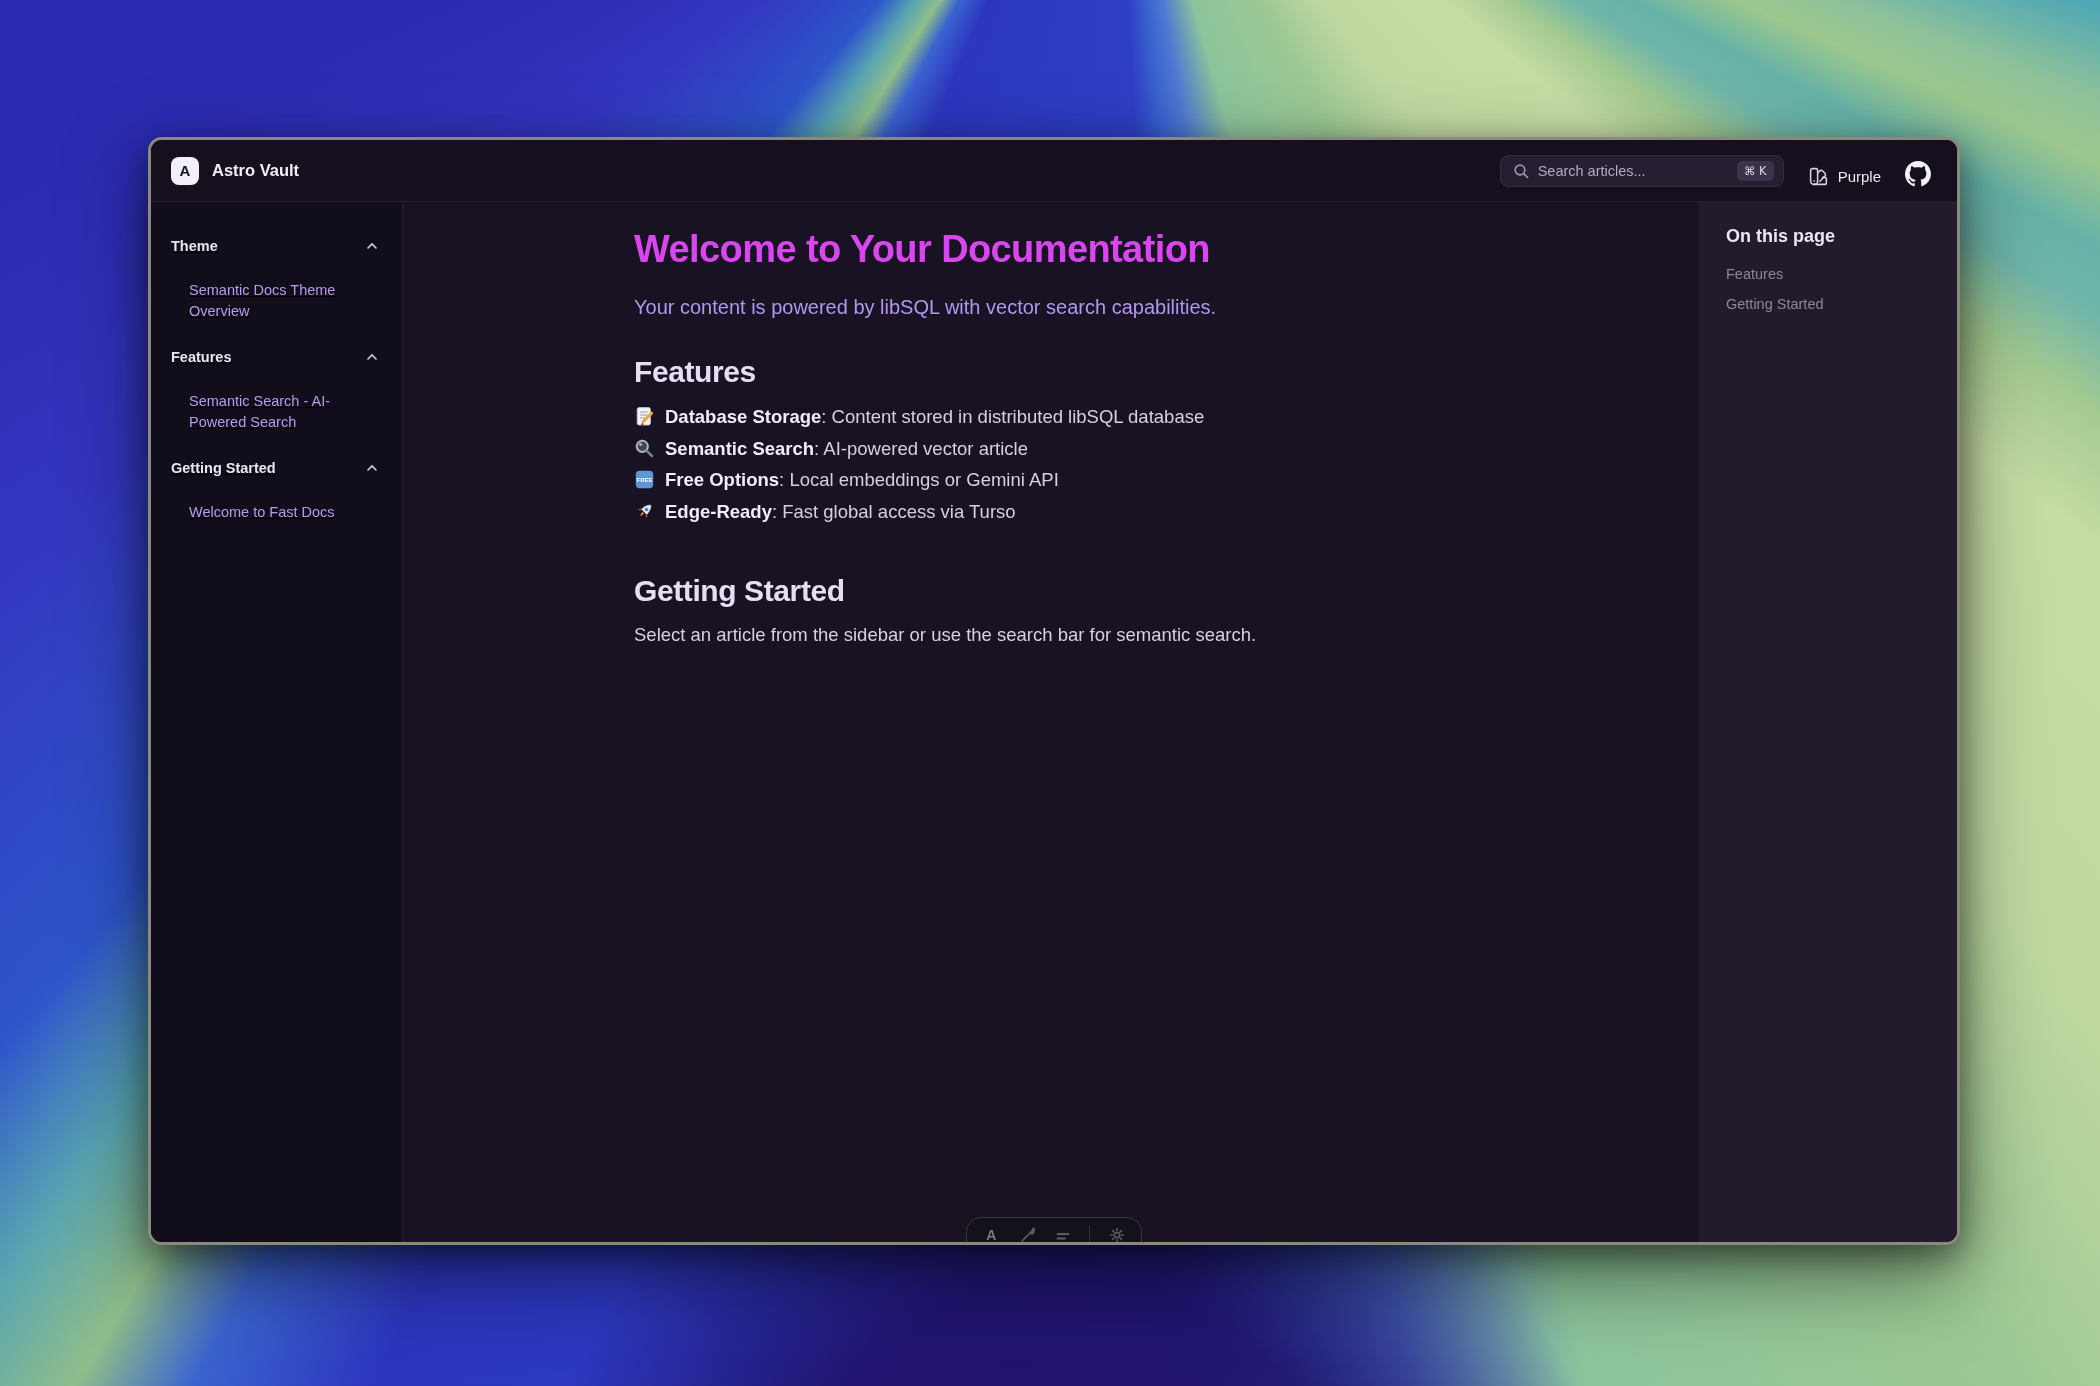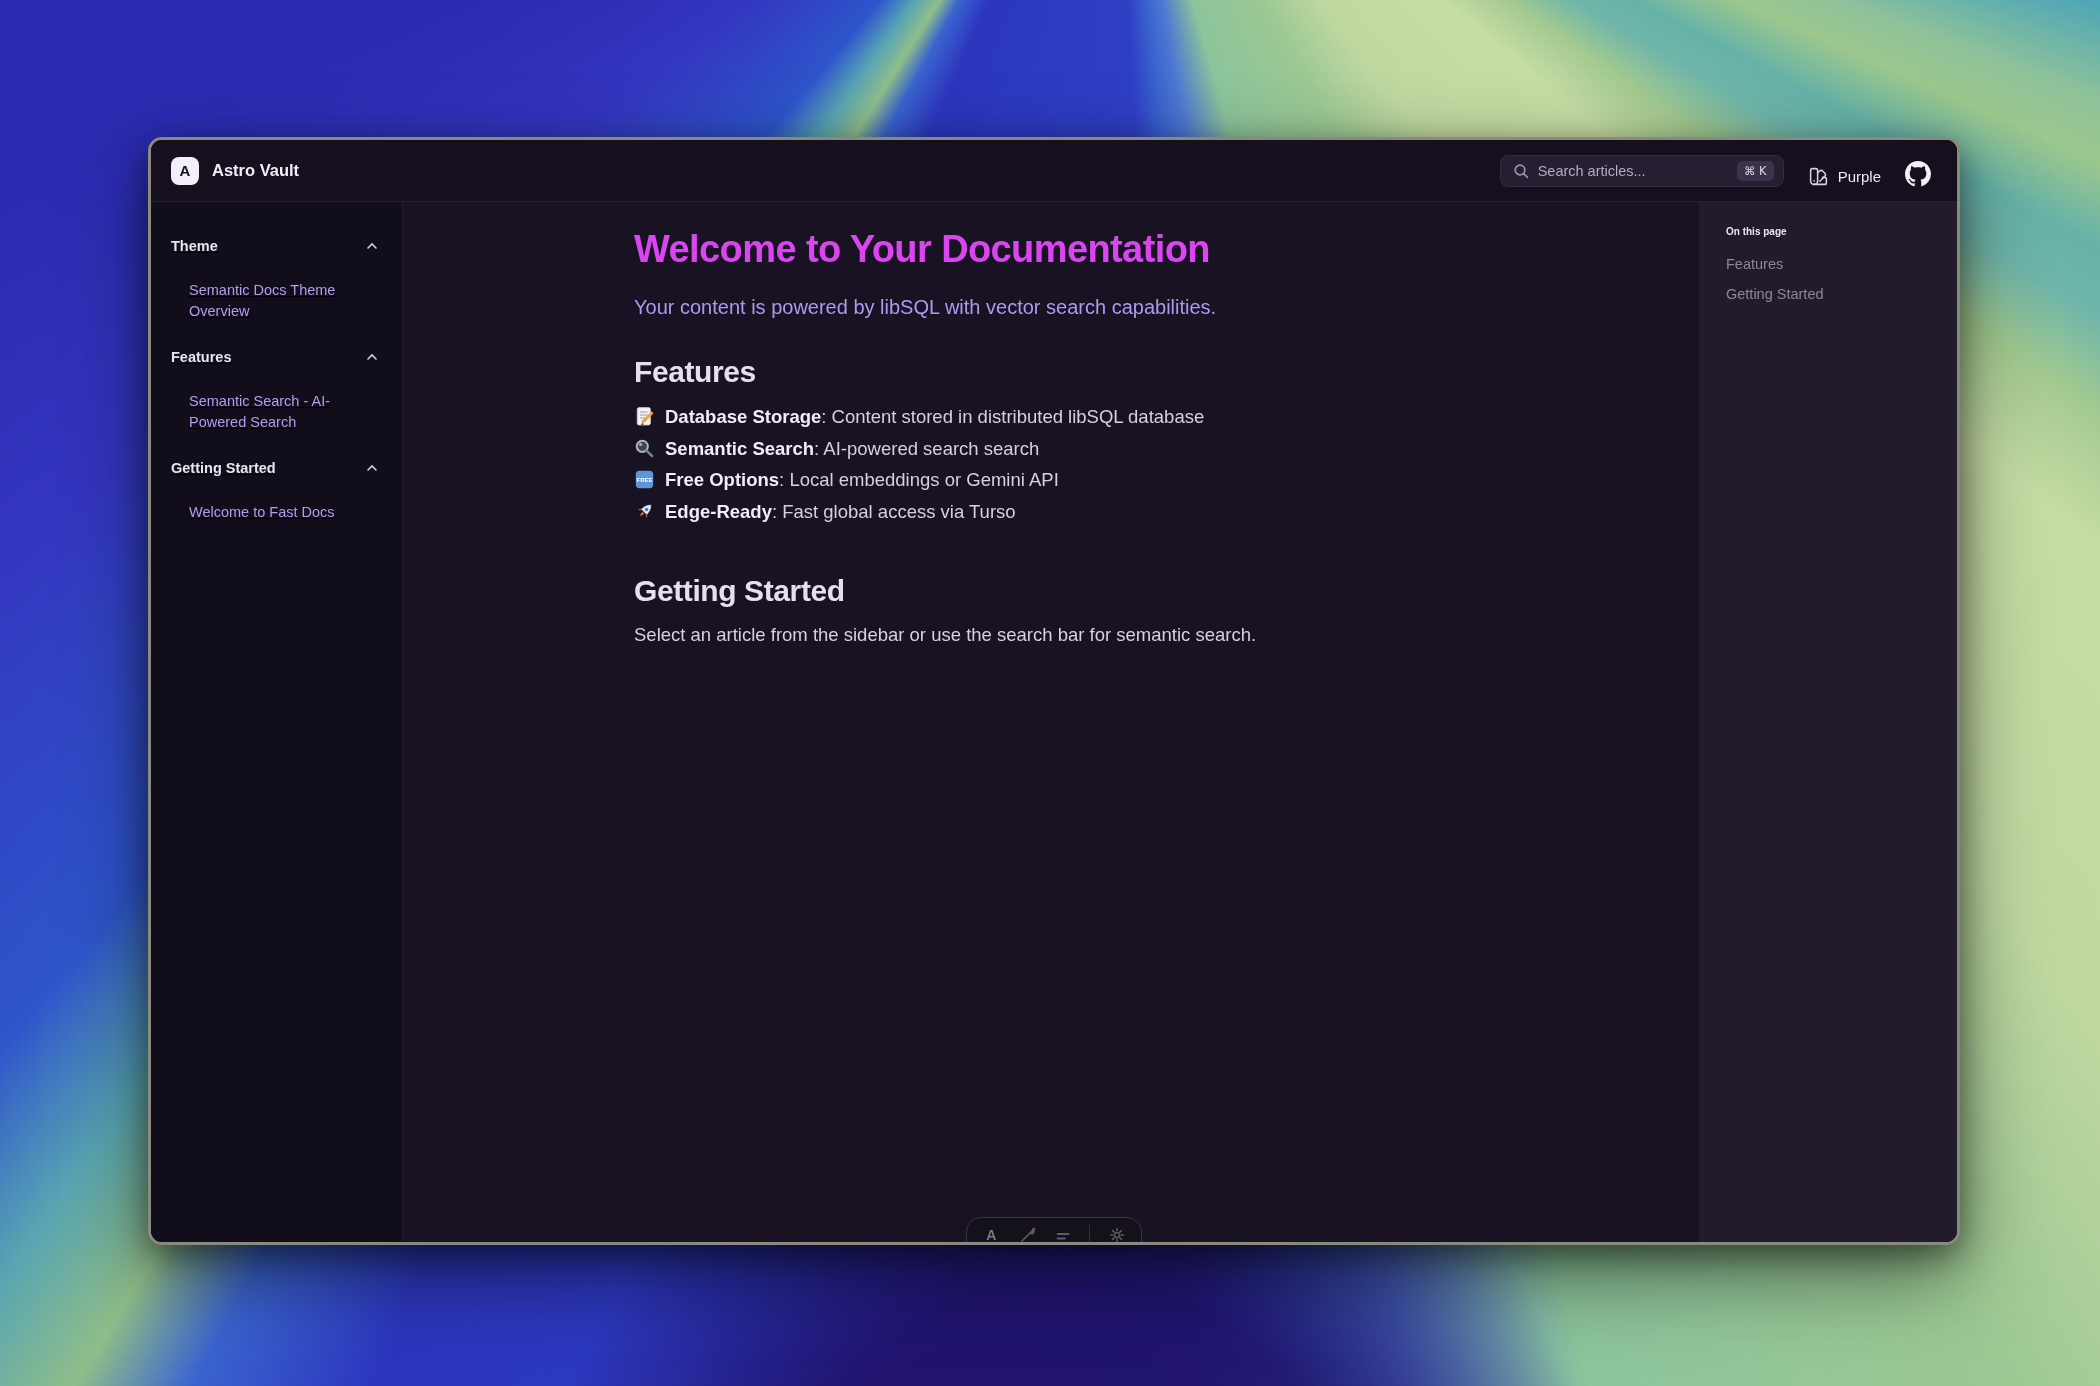--- a/index.html
+++ b/index.html
@@ -73,21 +73,21 @@
   .subtitle { margin-top:22px; font-size:20px; line-height:27px; color:#b197ee; }
   h2 { font-size:30px; line-height:30px; font-weight:800; color:#e6dff2; letter-spacing:-0.4px; }
   .h2-features { margin-top:36px; }
   .feature-list { list-style:none; margin-top:14px; }
   .feature-list li { font-size:18.5px; line-height:31.7px; color:#d6d1e1; }
   .feature-list strong { color:#f0edf6; font-weight:700; }
   .emoji { display:inline-block; width:21px; height:21px; vertical-align:-4px; margin-right:10px; }
   .h2-gs { margin-top:48px; }
   .gs-text { margin-top:16px; font-size:18.5px; line-height:26px; color:#d6d1e1; }
   .toc { width:258px; flex:0 0 258px; background:#211b2c; padding:24px 20px 0 27px; }
-  .toc-title { font-size:10px; font-weight:700; color:#eae6f3; }
+  .toc-title { font-size:18px; font-weight:700; color:#eae6f3; }
   .toc-list { list-style:none; margin-top:12px; }
   .toc-list a { display:block; font-size:14.5px; line-height:30px; color:#8d8798; text-decoration:none; }
   
   .devbar {
     position:absolute; left:50%; transform:translateX(-50%); bottom:-17px;
     width:176px; height:42px; background:#15111b; border:1px solid #393540;
     border-radius:15px; display:flex; align-items:flex-start; gap:17px;
     padding:7px 15px 0 15px;
   }
   .devbar .dicon { color:#6b6675; display:flex; align-items:center; justify-content:center; width:20px; height:20px; background:none; border:none; cursor:pointer; }
@@ -195,21 +195,21 @@
               </svg>
             </span><strong>Database Storage</strong><span>: Content stored in distributed libSQL database</span>
           </li>
           <li>
             <span class="emoji">
               <svg width="21" height="21" viewBox="0 0 21 21">
                 <circle cx="8.3" cy="8.3" r="5.6" fill="rgba(190,210,230,0.25)" stroke="#aab6c2" stroke-width="2"></circle>
                 <circle cx="6.6" cy="6.4" r="1.6" fill="rgba(255,255,255,0.55)"></circle>
                 <line x1="12.6" y1="12.6" x2="18" y2="18" stroke="#7d7d85" stroke-width="2.6" stroke-linecap="round"></line>
               </svg>
-            </span><strong>Semantic Search</strong><span>: AI-powered search search</span>
+            </span><strong>Semantic Search</strong><span>: AI-powered vector article</span>
           </li>
           <li>
             <span class="emoji">
               <svg width="21" height="21" viewBox="0 0 21 21">
                 <rect x="1.8" y="1.8" width="17.4" height="17.4" rx="3.6" fill="#5b96d8"></rect>
                 <text x="10.5" y="12.8" text-anchor="middle" font-family="Liberation Sans, sans-serif" font-size="6" font-weight="bold" fill="#ffffff">FREE</text>
               </svg>
             </span><strong>Free Options</strong><span>: Local embeddings or Gemini API</span>
           </li>
           <li>

